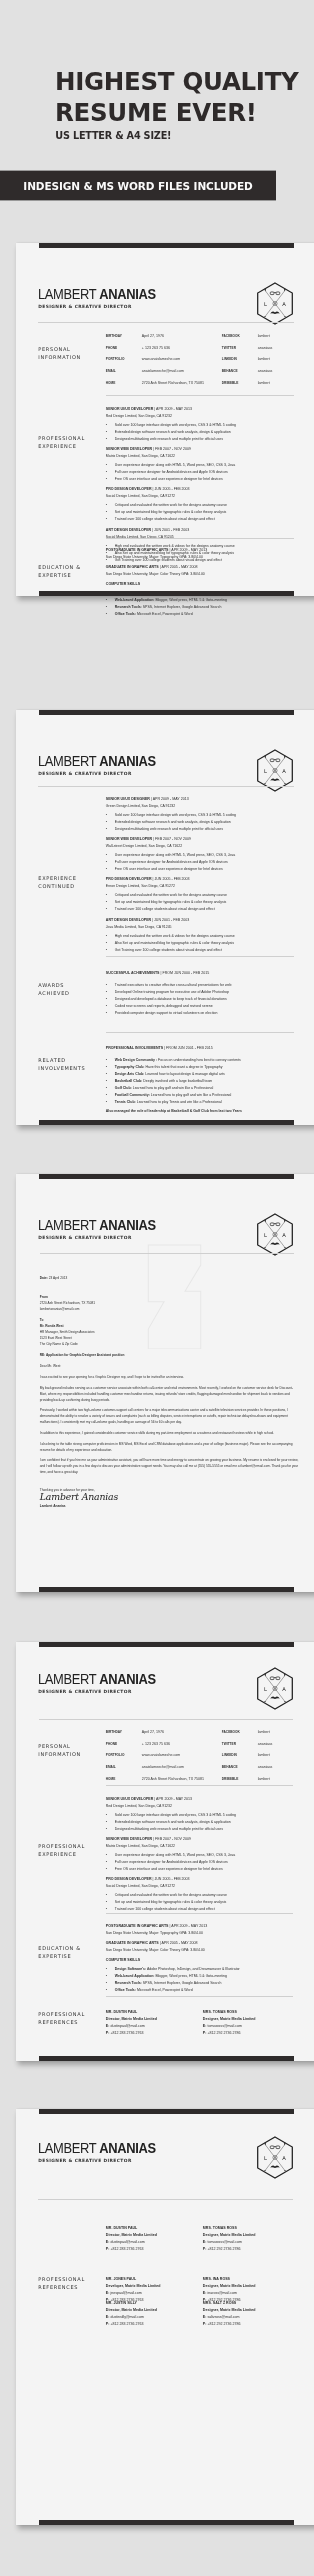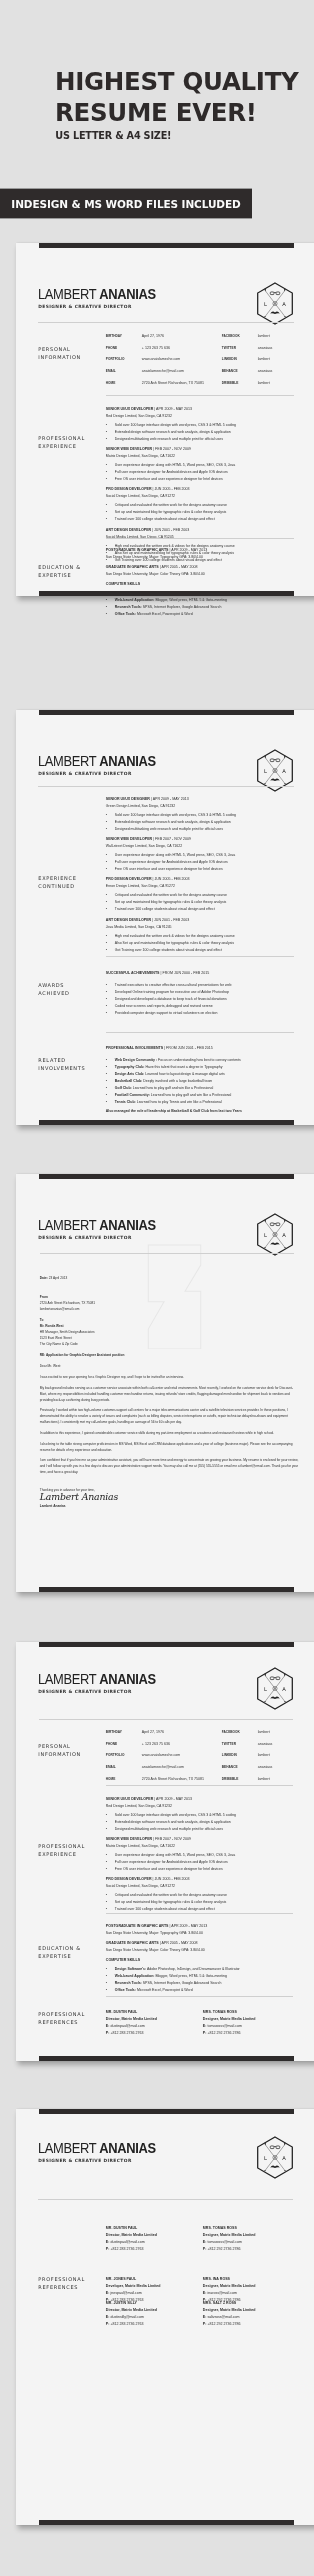--- a/index.html
+++ b/index.html
@@ -2,21 +2,21 @@
 <html style="font-size:8.4px"><head>
 <meta charset="utf-8">
 <style>
   * { box-sizing: border-box; margin: 0; padding: 0; }
   html, body { width: 314px; background: #e1e1e1; }
   body { position: relative; height: 2576px; overflow: hidden; font-family: "Liberation Sans", sans-serif; color: #2a2727; }
 
   .hero { position: absolute; left: 17.3px; top: 66px; margin-left: 38px; }
   .hero h1 { font-family: "DejaVu Sans", sans-serif; font-weight: bold; font-size: 25px; line-height: 31px; letter-spacing: -0.3px; color: #2e2a2a; transform: scaleX(0.98); transform-origin: left; }
   .hero .sub { font-family: "DejaVu Sans", sans-serif; font-weight: bold; font-size: 9.7px; margin-top: 2.1px; color: #2e2a2a; letter-spacing: -0.2px; }
-  .banner { position: absolute; left: 0; top: 188px; width: 252px; height: 31px; background: #2f2b2b; border-top: 0.5px solid #999; border-bottom: 0.5px solid #999; display: flex; align-items: center; justify-content: center; }
+  .banner { position: absolute; left: 0; top: 170px; width: 276px; height: 31px; background: #2f2b2b; border-top: 0.5px solid #999; border-bottom: 0.5px solid #999; display: flex; align-items: center; justify-content: center; }
   .banner span { color: #fafafa; font-family: "DejaVu Sans", sans-serif; font-weight: bold; font-size: 10.5px; letter-spacing: -0.1px; }
 
   .page { position: absolute; left: 6.8px; width: 301px; background: #f4f4f4; box-shadow: 2.1px 4.2px 5.2px rgba(0,0,0,0.28), 1px 0 1.6px rgba(0,0,0,0.15); margin-left: 9px; }
   .page .bar-top, .page .bar-bottom { position: absolute; left: 23px; right: 22.5px; height: 4.7px; background: #2e2b2b; }
   .page .bar-top { top: 0; }
   .page .bar-bottom { bottom: 0; }
 
   .hdr { position: absolute; left: 22.5px; right: 22.5px; }
   .name { font-family: "Liberation Sans Narrow", "Liberation Sans", sans-serif; font-size: 15px; line-height: 15.7px; letter-spacing: -0.4px; transform: scaleX(0.86); transform-origin: left; white-space: nowrap; color: #222; }
   .name .first { font-weight: normal; }

